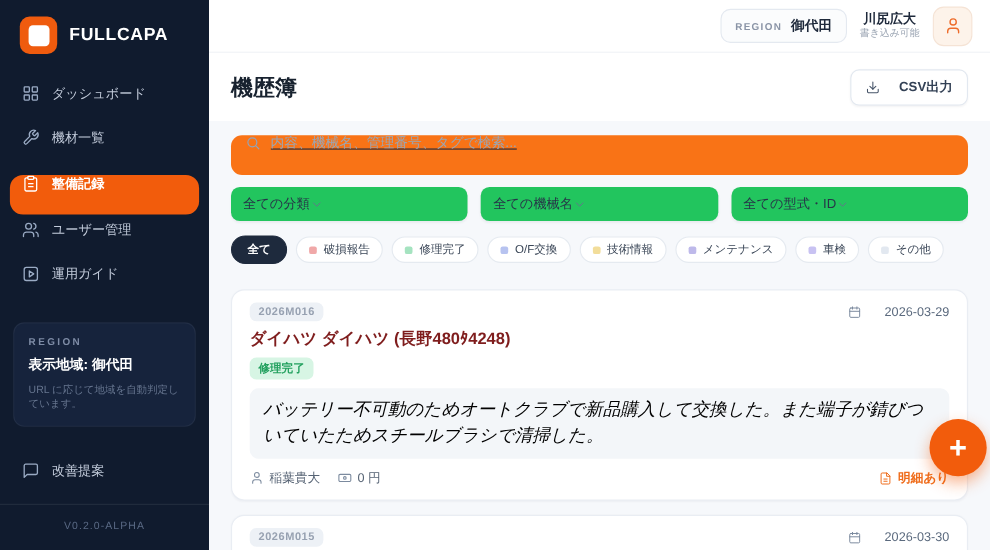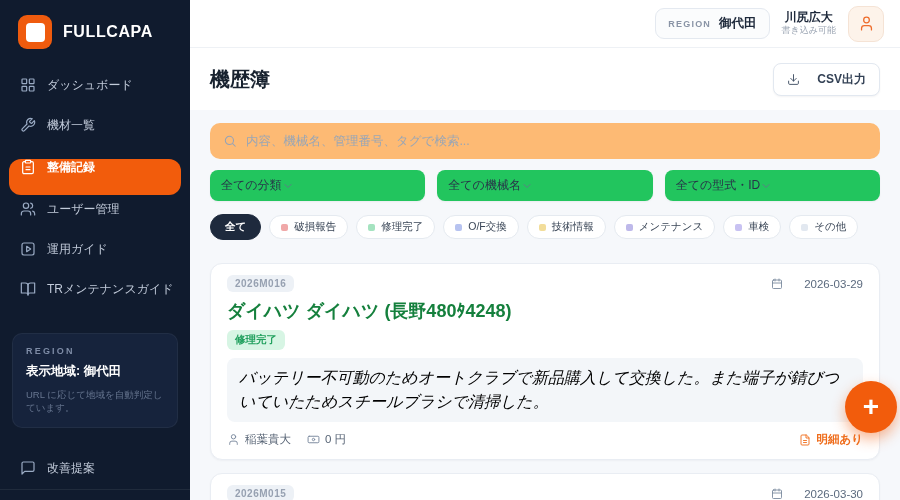--- a/index.html
+++ b/index.html
@@ -81,22 +81,22 @@
     background:#ffffff; border:1px solid #e2e8f0; border-radius:8px;
     padding:7px 13px; font-size:12px; font-weight:bold; color:#334155;
     box-shadow:0 1px 2px rgba(16,24,40,0.05);
     font-family:inherit;
   }
   .csv-btn svg { width:13px; height:13px; stroke:#475569; }
 
   .content { flex:1; background:#f6f8fb; padding:13px 20px 0 20px; overflow:hidden; }
 
   .searchbar {
-    display:flex; align-items:center; gap:9px;
-    background:#fdba74; border-radius:10px; height:36px; padding:0 13px;
+    display:flex; align-items:flex-start; gap:9px;
+    background:#f97316; border-radius:10px; height:36px; padding:0 13px;text-decoration:underline;
   }
   .searchbar svg { width:14px; height:14px; stroke:#94a3b8; flex:0 0 auto; }
   .searchbar input {
     border:none; outline:none; background:transparent; flex:1;
     font-size:12.5px; color:#334155; font-family:inherit;
   }
   .searchbar input::placeholder { color:#9aa6b5; }
 
   .select-row { display:flex; gap:12px; margin-top:11px; }
   .select-box {
@@ -122,21 +122,21 @@
     box-shadow:0 1px 2px rgba(16,24,40,0.04);
   }
   .card + .card { margin-top:13px; }
   .card-head { display:flex; align-items:center; justify-content:space-between; }
   .record-id {
     background:#edf1f6; color:#97a1b1; font-size:10px; letter-spacing:0.5px;
     border-radius:6px; padding:3px 8px; font-weight:bold;
   }
   .record-date { display:flex; align-items:center; gap:21px; font-size:11.5px; color:#5b6a7e; }
   .record-date svg { width:12px; height:12px; stroke:#7b8a9e; }
-  .record-title { margin-top:7px; font-size:18px; font-weight:bold; color:#15803d; }
+  .record-title { margin-top:7px; font-size:15px; font-weight:bold; color:#7f1d1d; }
   .tag {
     display:inline-block; margin-top:7px; border-radius:6px;
     font-size:10.5px; font-weight:bold; padding:3px 8px;
   }
   .tag--repaired { background:#d7f5e4; color:#23a15f; }
   .record-desc {
     margin-top:8px; background:#f3f6f9; border-radius:8px;
     padding:8px 12px; font-size:16px; font-style:italic; color:#000000; line-height:1.5;
   }
   .card-foot { display:flex; align-items:center; margin-top:10px; }
@@ -200,27 +200,20 @@
           </svg>
         <span>ユーザー管理</span>
       </div>
       <div class="nav-item">
         <svg viewBox="0 0 24 24">
             <rect x="3" y="3" width="18" height="18" rx="3"></rect>
             <path d="M10 8l6 4-6 4z"></path>
           </svg>
         <span>運用ガイド</span>
       </div>
-      <div class="nav-item">
-        <svg viewBox="0 0 24 24">
-            <path d="M2 3h6a4 4 0 0 1 4 4v14a3 3 0 0 0-3-3H2z"></path>
-            <path d="M22 3h-6a4 4 0 0 0-4 4v14a3 3 0 0 1 3-3h7z"></path>
-          </svg>
-        <span>TRメンテナンスガイド</span>
-      </div>
     </nav>
 
     <div class="region-box">
       <div class="rb-heading">REGION</div>
       <div class="rb-value">表示地域: 御代田</div>
       <div class="rb-note">URL に応じて地域を自動判定しています。</div>
     </div>
 
     <div class="nav-item feedback">
       <svg viewBox="0 0 24 24">

